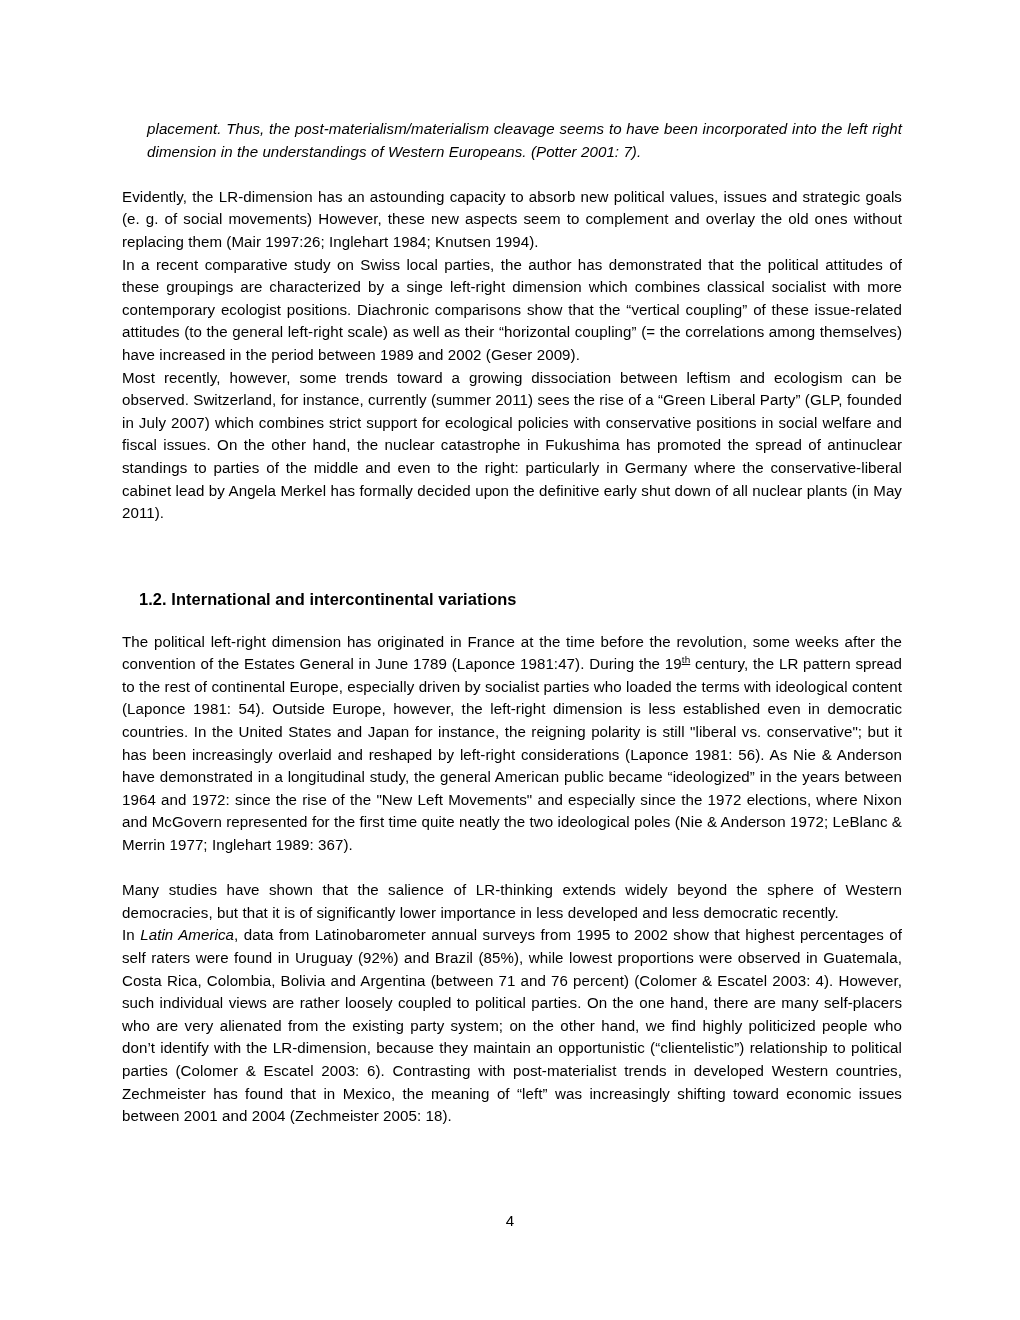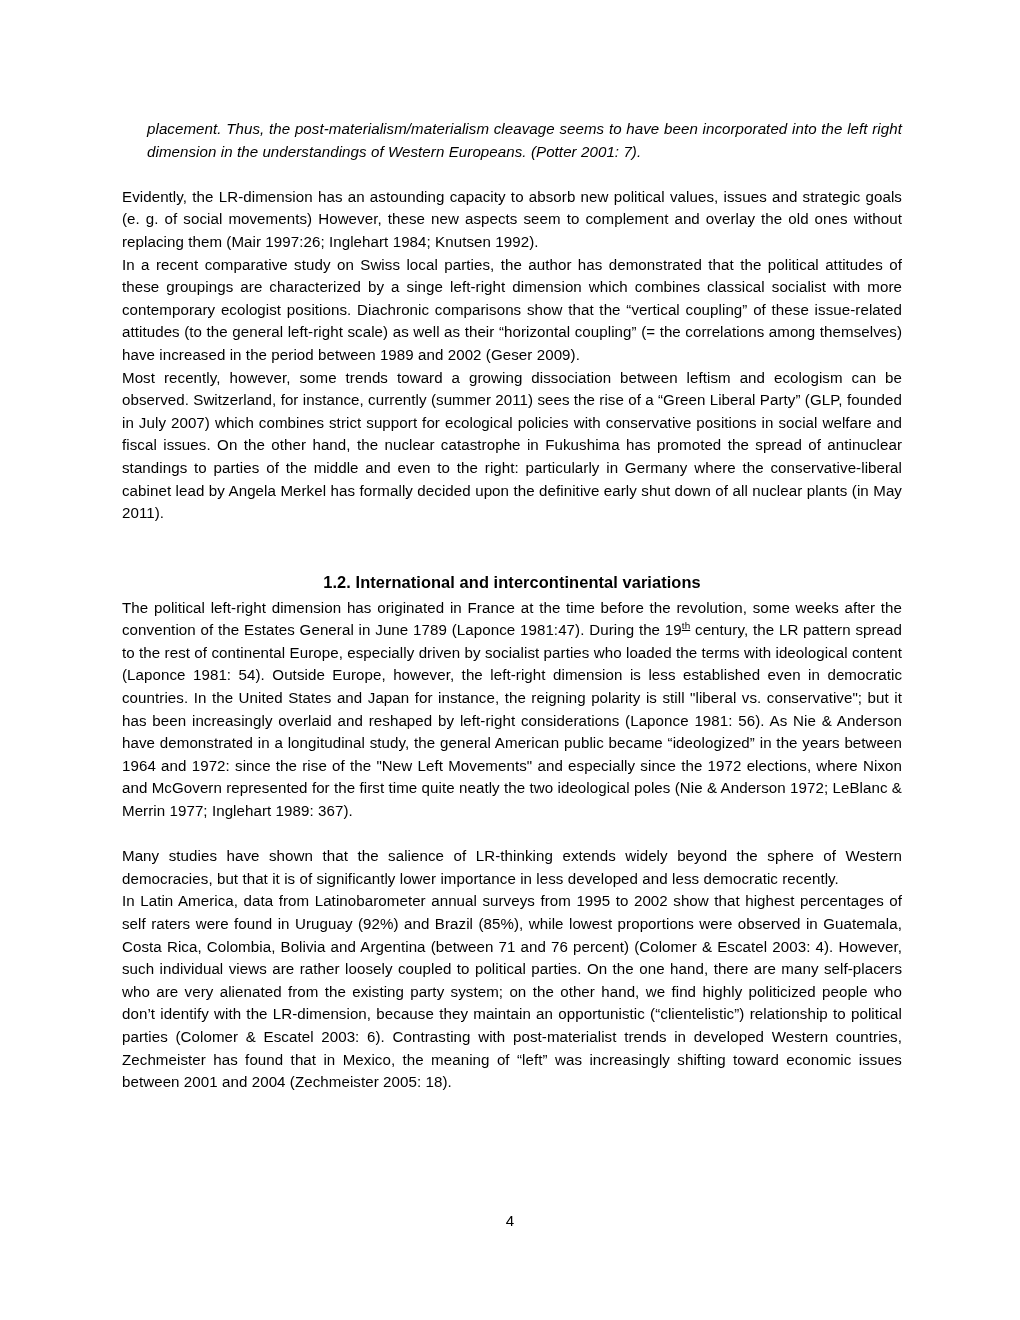--- a/index.html
+++ b/index.html
@@ -42,28 +42,28 @@
     font-style: italic;
     margin-left: 25px;
     width: 755px;
     font-size: 15.1px;
     line-height: 22.6px;
   }
   .gap-small { height: 22.6px; }
   .gap-heading-before { height: 45px; }
   .gap-heading-after { height: 3px; }
   h2.heading {
-    margin: 0;
+    margin: 17px;
     font-size: 16.4px;
     font-weight: bold;
     line-height: 24px;
-    text-align: center;
+    text-align: left;
     letter-spacing: 0.005em;
   }
-  .it { }
+  .it { font-style: italic; }
   sup {
     font-size: 0.66em;
     vertical-align: super;
     line-height: 0;
     text-decoration: underline;
   }
   .pagenum {
     position: absolute;
     left: 0;
     top: 1212px;
@@ -78,21 +78,21 @@
 <body>
 
 <div class="page">
 
   <div class="textblock">
 
     <p class="quote">placement. Thus, the post-materialism/materialism cleavage seems to have been incorporated into the left right dimension in the understandings of Western Europeans. (Potter 2001: 7).</p>
 
     <div class="gap-small"></div>
 
-    <p>Evidently, the LR-dimension has an astounding capacity to absorb new political values, issues and strategic goals (e. g. of social movements) However, these new aspects seem to complement and overlay the old ones without replacing them (Mair 1997:26; Inglehart 1984; Knutsen 1992).</p>
+    <p>Evidently, the LR-dimension has an astounding capacity to absorb new political values, issues and strategic goals (e. g. of social movements) However, these new aspects seem to complement and overlay the old ones without replacing them (Mair 1997:26; Inglehart 1984; Knutsen 1994).</p>
 
     <p>In a recent comparative study on Swiss local parties, the author has demonstrated that the political attitudes of these groupings are characterized by a singe left-right dimension which combines classical socialist with more contemporary ecologist positions. Diachronic comparisons show that the “vertical coupling” of these issue-related attitudes (to the general left-right scale) as well as their “horizontal coupling” (= the correlations among themselves) have increased in the period between 1989 and 2002 (Geser 2009).</p>
 
     <p>Most recently, however, some trends toward a growing dissociation between leftism and ecologism can be observed. Switzerland, for instance, currently (summer 2011) sees the rise of a “Green Liberal Party” (GLP, founded in July 2007) which combines strict support for ecological policies with conservative positions in social welfare and fiscal issues. On the other hand, the nuclear catastrophe in Fukushima has promoted the spread of antinuclear standings to parties of the middle and even to the right: particularly in Germany where the conservative-liberal cabinet lead by Angela Merkel has formally decided upon the definitive early shut down of all nuclear plants (in May 2011).</p>
 
     <div class="gap-heading-before"></div>
 
     <h2 class="heading">1.2. International and intercontinental variations</h2>
 
     <div class="gap-heading-after"></div>

